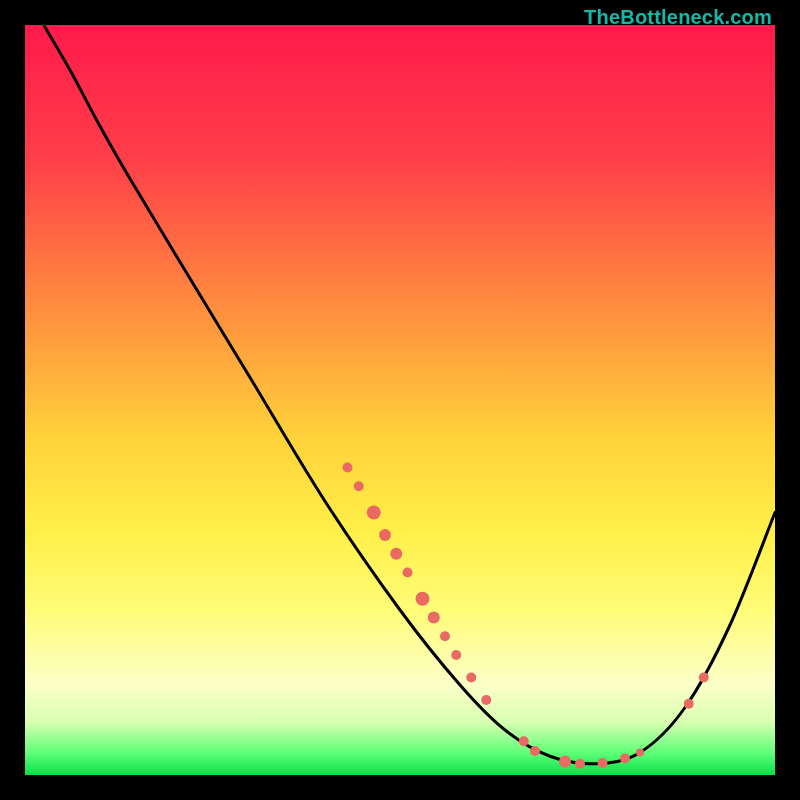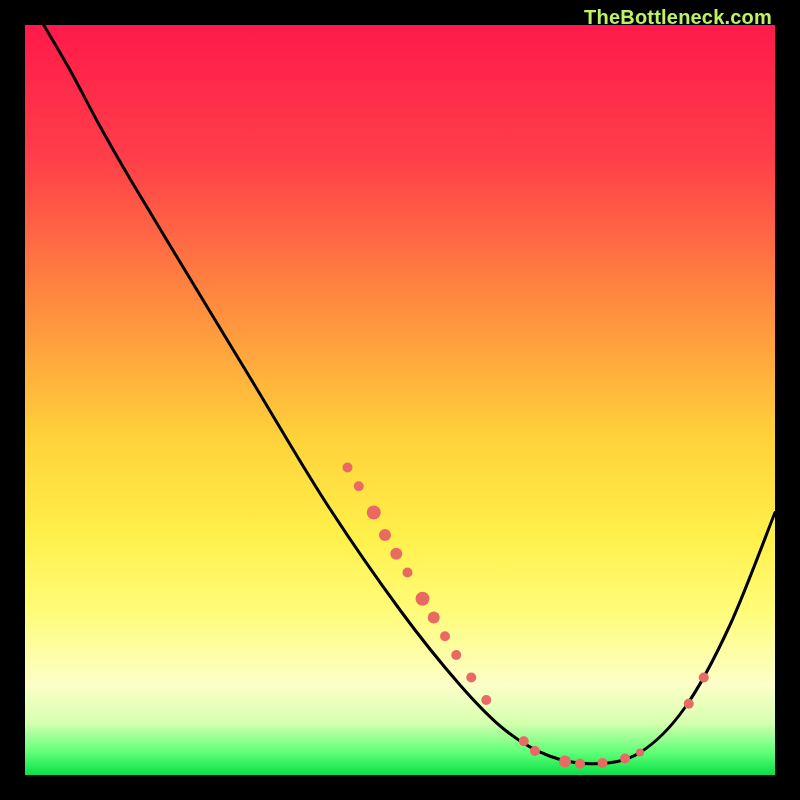--- a/index.html
+++ b/index.html
@@ -17,21 +17,21 @@
     width: 750px;
     height: 750px;
   }
   .watermark {
     position: absolute;
     top: 6px;
     right: 28px;
     font-family: Arial, Helvetica, sans-serif;
     font-size: 20px;
     font-weight: bold;
-    color: #bef264;
+    color: #14b8a6;
     letter-spacing: 0.2px;
   }
   svg {
     display: block;
   }
 </style>
 </head>
 <body>
 
 <div class="chart-container">

